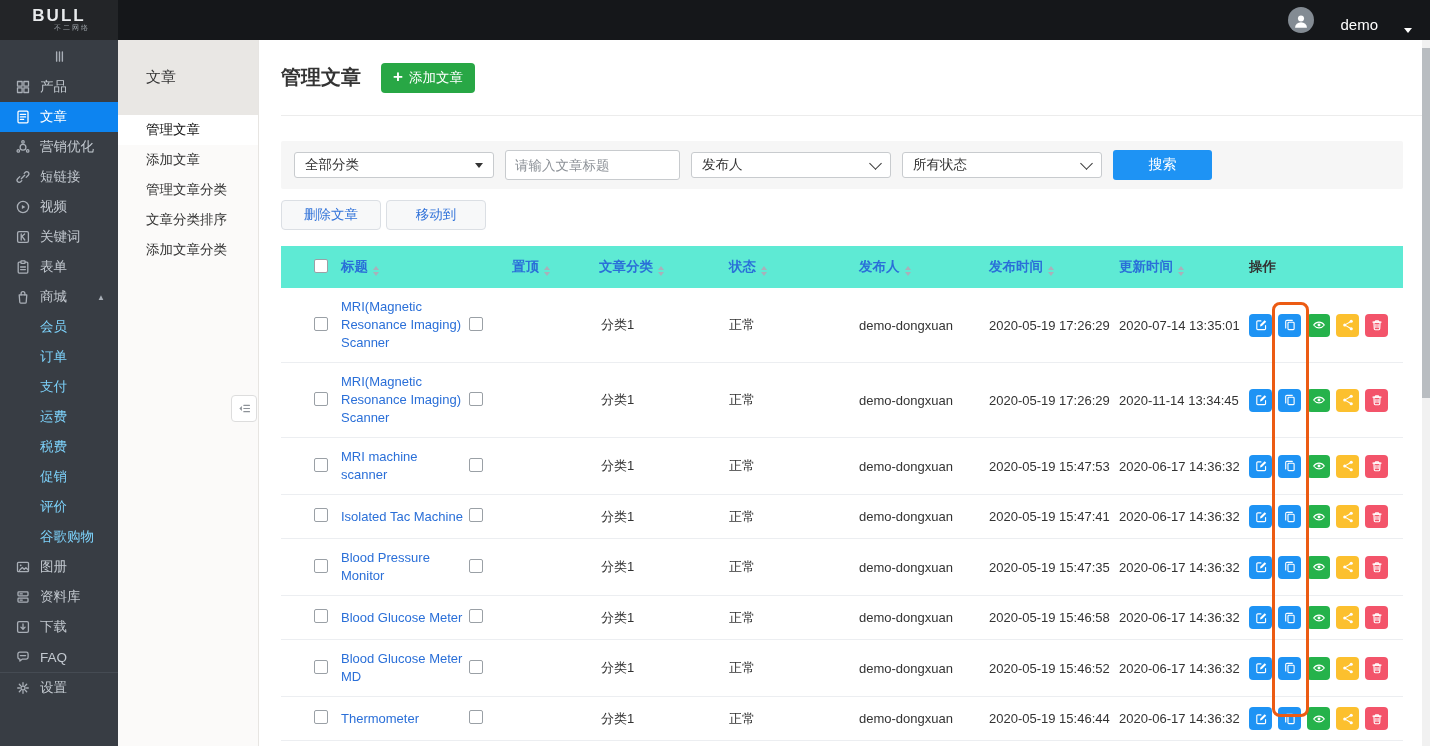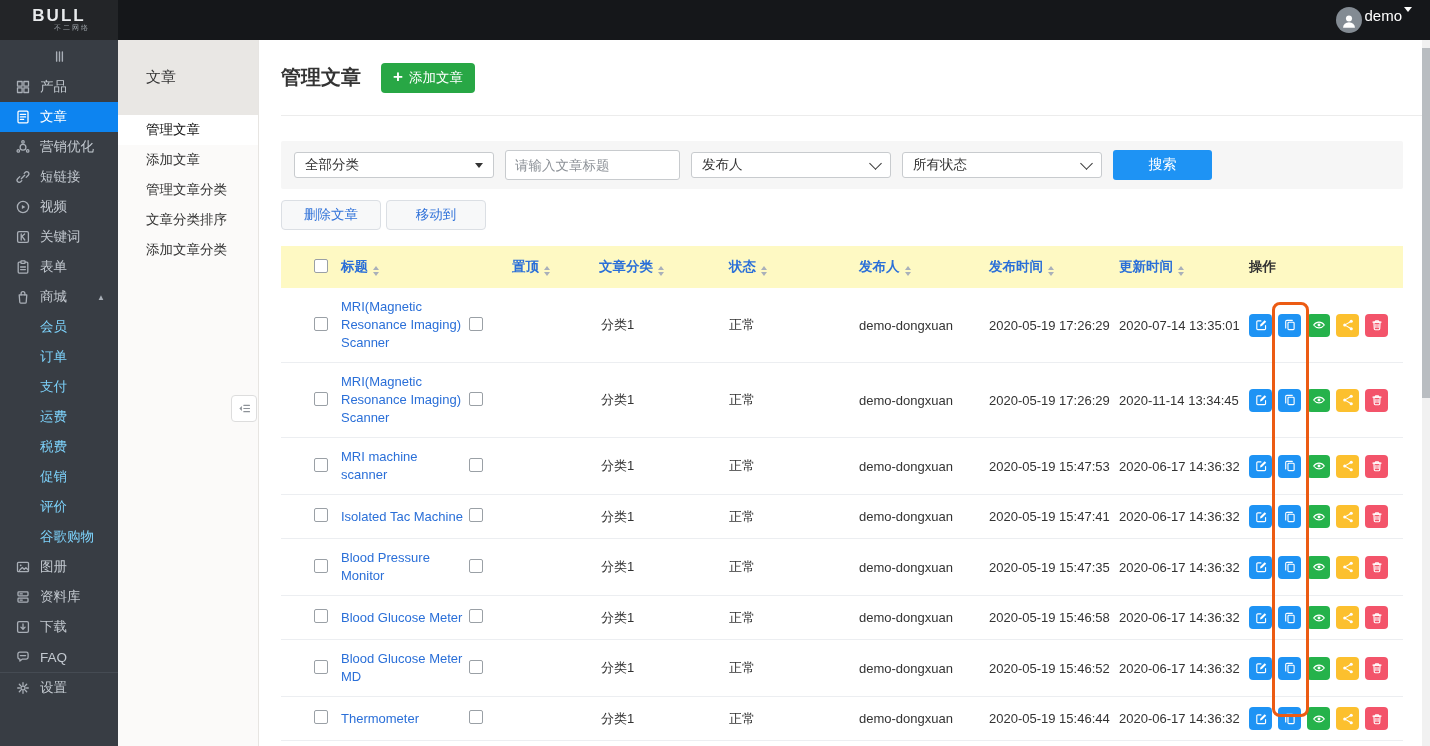--- a/index.html
+++ b/index.html
@@ -2,21 +2,21 @@
 <html style="--accent-blue: #1e93f4; --link-blue: #2a6fd8; --sidebar-active-blue: #0d84f0; --success-green: #28a745; --eye-green: #25b24b; --warning-yellow: #fcc02e; --danger-red: #f3546a; --highlight-orange: #ec5b13;"><head>
 <meta charset="utf-8">
 <style>
   html,body{margin:0;padding:0;width:1430px;height:746px;overflow:hidden;background:#fff;
     font-family:"Liberation Sans","DejaVu Sans",sans-serif;}
   
   .topbar{height:40px;background:#15171a;display:flex;align-items:center;justify-content:space-between;}
   .logo{width:118px;height:40px;background:#232528;display:flex;flex-direction:column;align-items:center;justify-content:center;}
   .logo-text{color:#e9ebed;font-weight:bold;font-size:17px;letter-spacing:2px;line-height:16px;}
   .logo-sub{color:#9aa0a6;font-size:7px;letter-spacing:2px;line-height:8px;margin-left:26px;}
-  .user{display:flex;align-items:flex-start;gap:2px;margin-right:18px;cursor:pointer;}
+  .user{display:flex;align-items:flex-end;gap:26px;margin-right:18px;cursor:pointer;}
   .avatar{width:26px;height:26px;border-radius:50%;background:#838b93;display:flex;align-items:center;justify-content:center;overflow:hidden;}
   .avatar svg{width:18px;height:18px;margin-top:2px;}
   .username{color:#fff;font-size:15px;}
   .tri-down{width:0;height:0;border-left:4.5px solid transparent;border-right:4.5px solid transparent;border-top:5.5px solid #fff;}
   
   .layout{display:flex;height:706px;}
   
   .sidebar{width:118px;background:#383d44;flex-shrink:0;color:#c3c9d0;overflow:hidden;}
   .collapse-row{height:32px;display:flex;align-items:center;justify-content:center;color:#a9afb7;cursor:pointer;}
   .collapse-row svg{width:17px;height:17px;}
@@ -48,21 +48,21 @@
   .tri-sm{width:0;height:0;border-left:4px solid transparent;border-right:4px solid transparent;border-top:5px solid #333;}
   .chev{width:8px;height:8px;border-right:1.6px solid #333;border-bottom:1.6px solid #333;transform:rotate(45deg);margin-top:-4px;}
   .txt{width:175px;height:30px;border:1px solid #c8cbce;border-radius:3px;padding:0 9px;font-size:13.5px;box-sizing:border-box;color:#15803d;outline:none;}
   .txt::placeholder{color:#8d9298;}
   .btn-search{width:99px;height:30px;background:var(--accent-blue,#1e93f4);color:#fff;border:none;border-radius:3px;font-size:14px;cursor:pointer;}
   
   .bulk-row{margin-top:11px;display:flex;gap:5px;}
   .btn-bulk{width:100px;height:30px;background:#f7f8f9;border:1px solid #dbdfe4;border-radius:4px;color:#3273d9;font-size:13.5px;cursor:pointer;}
   
   table{border-collapse:collapse;table-layout:fixed;width:1122px;margin-top:16px;}
-  thead tr{height:42px;background:#fef9c3;}
+  thead tr{height:42px;background:#5eead4;}
   th{font-size:13.5px;color:var(--link-blue,#2a6fd8);font-weight:600;text-align:left;padding:0;}
   th.plain{color:#333;font-weight:600;}
   th.col-top{padding-left:46px;}
   th.col-cat,th.col-status,th.col-pub,th.col-ptime,th.col-utime,th.col-ops{padding-left:3px;}
   .sort{display:inline-flex;flex-direction:column;gap:2px;margin-left:5px;vertical-align:1px;}
   .sort i{width:0;height:0;border-left:3.5px solid transparent;border-right:3.5px solid transparent;display:block;}
   .sort .up{border-bottom:4px solid #a9b0ba;}
   .sort .dn{border-top:4px solid #a9b0ba;}
   tbody tr{height:42px;border-bottom:1px solid #eceef1;}
   td{font-size:13px;color:#333;padding:10px 0;vertical-align:middle;}

